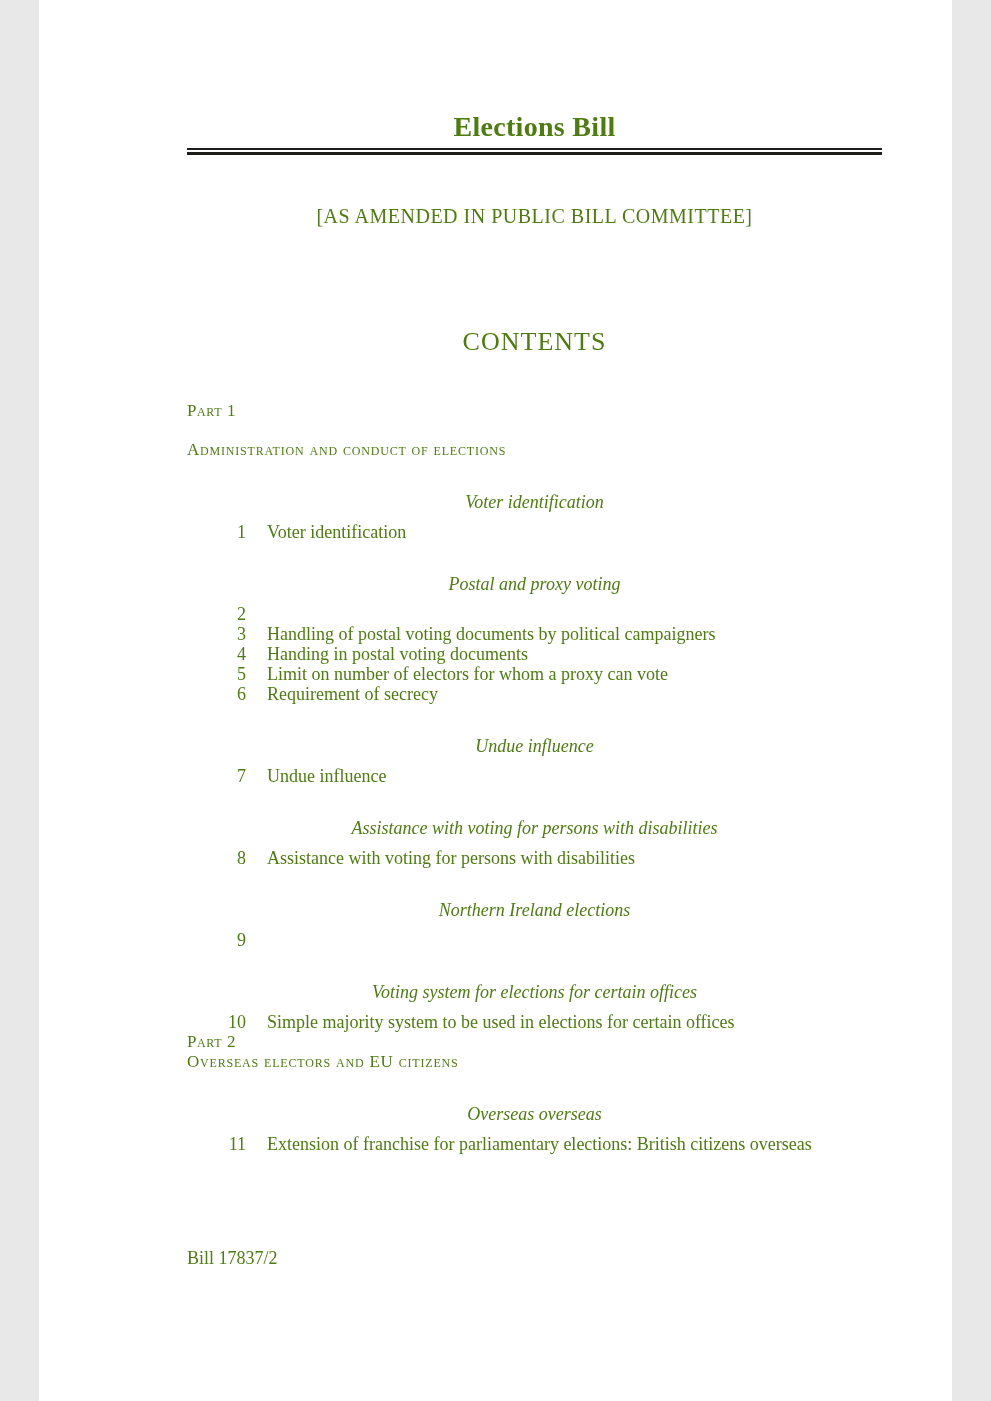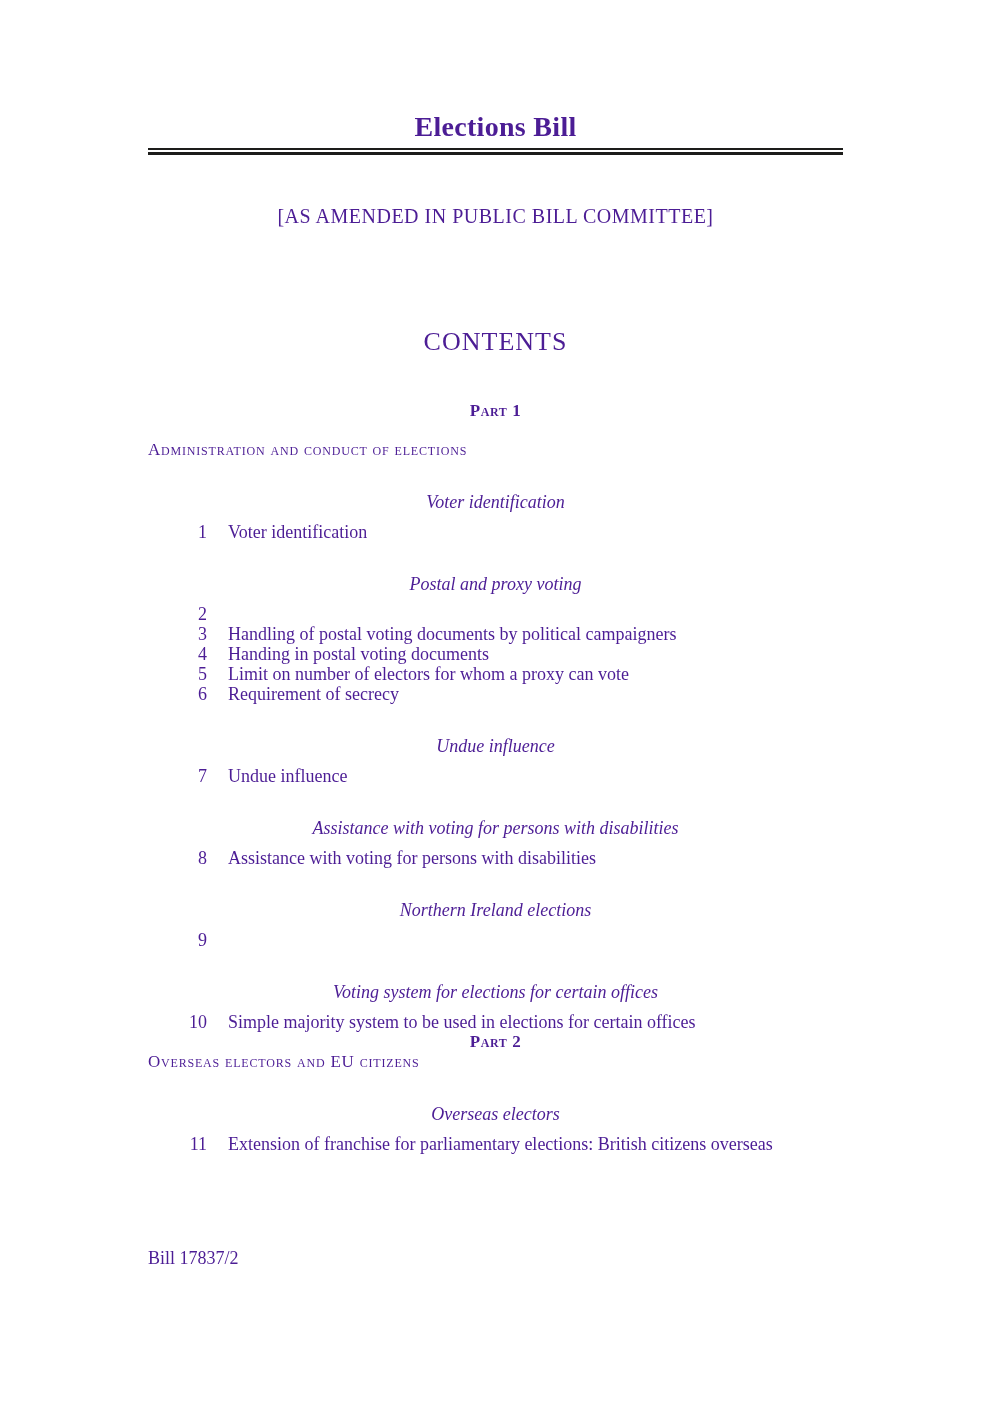--- a/index.html
+++ b/index.html
@@ -1,23 +1,23 @@
 <!DOCTYPE html>
 <html><head>
 <meta charset="utf-8">
 <style>
   html, body { margin: 0; padding: 0; background: #e8e8e8; }
   .page {
     position: relative;
-    width: 991px;
+    width: 913px;
     height: 1401px;
     margin: 0 auto;
     background: #ffffff;
     font-family: "Liberation Serif", serif;
-    color: #4c1d95;
+    color: #4d7c0f;
     overflow: hidden;
   }
   .content {
     position: absolute;
     left: 148px;
     top: 0;
     width: 695px;
   }
   .title {
     margin: 0;
@@ -42,23 +42,23 @@
     letter-spacing: 0.5px;
   }
   .contents-heading {
     margin-top: 98px;
     text-align: center;
     font-size: 26px;
     line-height: 30px;
     letter-spacing: 1px;
   }
   .part-label {
-    text-align: center;
+    text-align: left;
     font-variant: small-caps;
-    font-weight: bold;
+    font-weight: normal;
     font-size: 17px;
     line-height: 20px;
     letter-spacing: 0.6px;
   }
   .part-1 .part-label { margin-top: 44px; }
   .part-2 .part-label { }
   .part-subtitle {
     text-align: left;
     font-variant: small-caps;
     font-size: 17px;
@@ -188,21 +188,21 @@
           </div>
         </div>
       </div>
     </div>
 
     <div class="part part-2">
       <div class="part-label">Part 2</div>
       <div class="part-subtitle">Overseas electors and EU citizens</div>
 
       <div class="section">
-        <div class="section-heading">Overseas electors</div>
+        <div class="section-heading">Overseas overseas</div>
         <div class="items">
           <div class="item">
             <span class="num">11</span>
             <span class="txt">Extension of franchise for parliamentary elections: British citizens overseas</span>
           </div>
         </div>
       </div>
     </div>
 
   </div>

